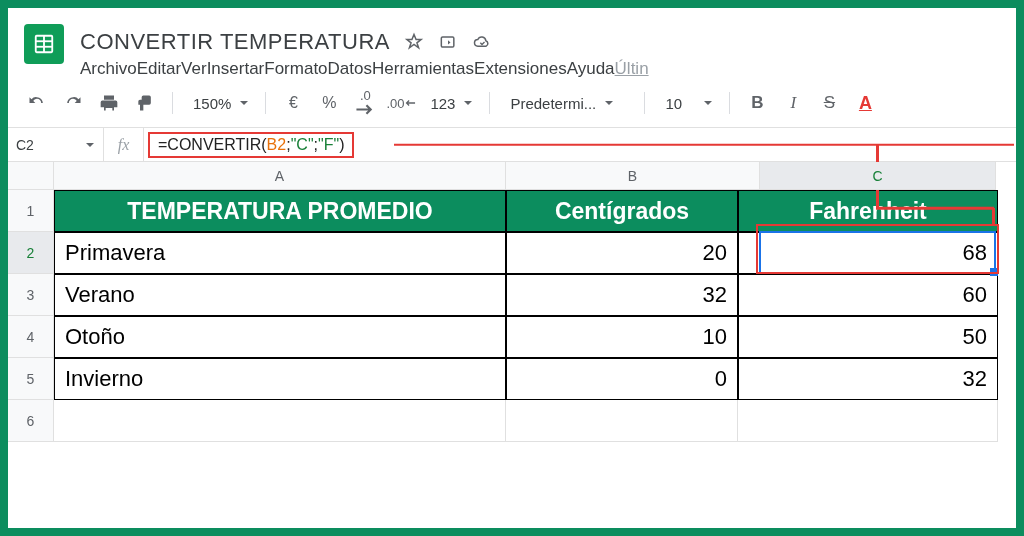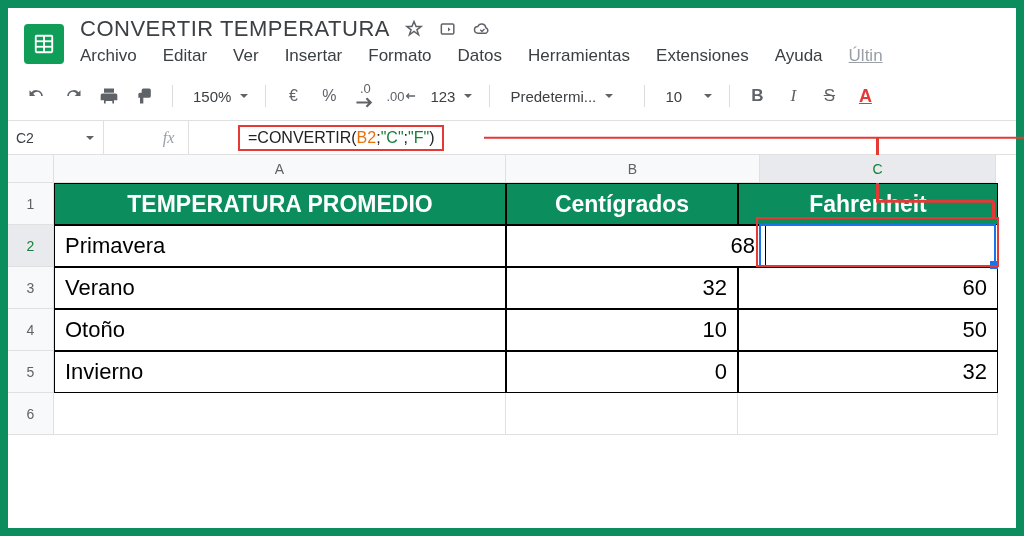--- a/index.html
+++ b/index.html
@@ -4,40 +4,40 @@
 <style>
   * { box-sizing: border-box; margin: 0; padding: 0; font-family: Arial, sans-serif; }
   body { background: #0c8d5e; padding: 8px; width: 1024px; height: 536px; overflow: hidden; }
   .app { background: #fff; height: 100%; display: flex; flex-direction: column; }
   
   
   .header { display: flex; align-items: flex-start; padding: 8px 14px 0 14px; gap: 14px; }
   .logo { width: 44px; height: 56px; display:flex; align-items:center; justify-content:center; }
   .logo-box { width: 40px; height: 40px; background: #0f9d58; border-radius: 4px; display:flex; align-items:center; justify-content:center; }
   .logo-box svg { width: 22px; height: 22px; }
-  .title-block { flex:1; }
+  .title-block { flex:1;margin-top:13px; }
   .doc-title-row { display:flex; align-items:center; gap:14px; margin-bottom:4px; }
   .doc-title { font-size: 22px; color:#3c4043; letter-spacing: .5px; }
   .title-icon { color:#5f6368; width:20px; height:20px; display:flex; align-items:center; justify-content:center; }
-  .menubar { display:flex; gap:26px; }
+  .menubar { display:flex; gap:0; }
   .menu-item { font-size:17px; color:#3c4043; cursor:pointer; }
   .menu-item.muted { color:#9aa0a6; text-decoration:underline; }
   
   
   .toolbar { display:flex; align-items:center; gap:6px; padding:10px 14px; border-bottom:1px solid #e0e0e0; color:#5f6368; }
   .tb-btn { width:30px; height:28px; display:flex; align-items:center; justify-content:center; border-radius:3px; cursor:pointer; }
   .tb-btn svg { width:20px; height:20px; fill:#5f6368; }
   .tb-sep { width:1px; height:22px; background:#dadce0; margin:0 6px; }
   .tb-text { font-size:15px; color:#3c4043; padding:0 4px; }
   .tb-drop { display:flex; align-items:center; gap:4px; padding:0 4px; cursor:pointer; }
   .tb-drop svg.caret { width:10px; height:10px; fill:#5f6368; }
   .fmt { font-size:16px; }
   
   
-  .fbar { display:flex; align-items:center; border-bottom:1px solid #e0e0e0; height:34px;gap:45px; }
+  .fbar { display:flex; align-items:center; border-bottom:1px solid #e0e0e0; height:34px; }
   .name-box { width:96px; display:flex; align-items:center; justify-content:space-between; padding:0 8px; font-size:14px; color:#3c4043; border-right:1px solid #e0e0e0; height:100%; }
   .name-box svg { width:10px; height:10px; fill:#5f6368; }
   .fx { width:40px; text-align:center; color:#9aa0a6; font-style:italic; font-family: Georgia, serif; font-size:16px; border-right:1px solid #e0e0e0; height:100%; display:flex; align-items:center; justify-content:center; }
   .formula-wrap { flex:1; display:flex; align-items:center; height:100%; position:relative; }
   .formula-box { border:2.5px solid #e53935; padding:2px 8px; margin-left:4px; font-family: "Consolas","Courier New",monospace; font-size:16px; display:flex; align-items:center; }
   .tok-black { color:#222; }
   .tok-orange { color:#e8710a; }
   .tok-green { color:#188038; }
   
   
@@ -249,20 +249,21 @@
     <div class="rows">
       <div class="row hrow">
         <div class="rh">1</div>
         <div class="cell c-a">TEMPERATURA PROMEDIO</div>
         <div class="cell c-b">Centígrados</div>
         <div class="cell c-c">Fahrenheit</div>
       </div>
       <div class="row drow">
         <div class="rh sel">2</div>
         <div class="cell c-a">Primavera</div>
+        <div class="cell c-b">20</div>
         <div class="cell c-c">68</div>
       </div>
       <div class="row drow">
         <div class="rh">3</div>
         <div class="cell c-a">Verano</div>
         <div class="cell c-b">32</div>
         <div class="cell c-c">60</div>
       </div>
       <div class="row drow">
         <div class="rh">4</div>

